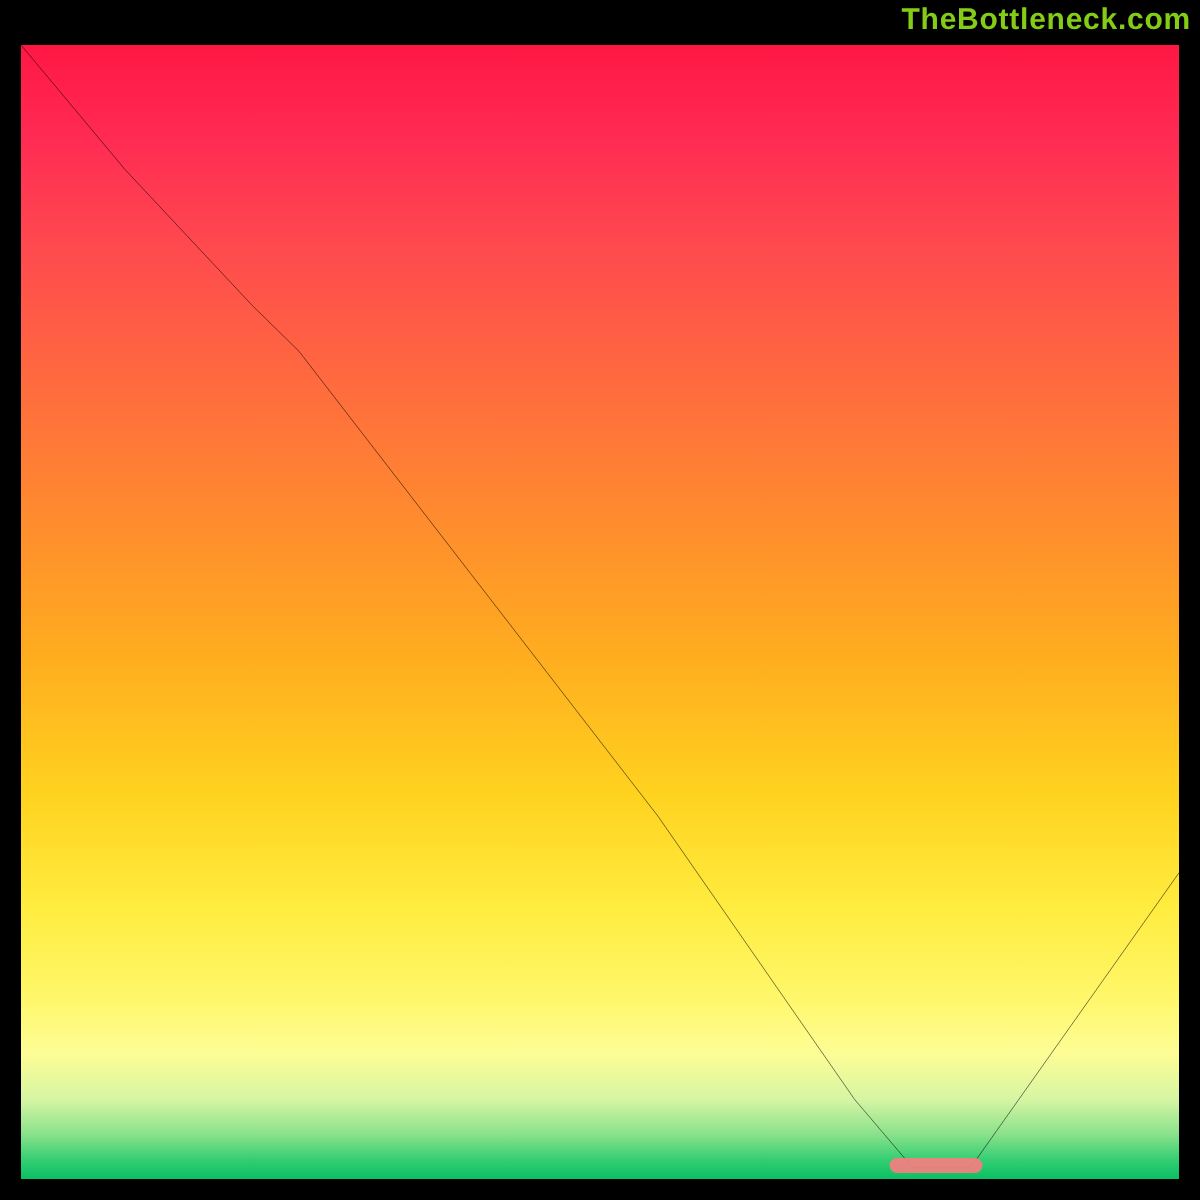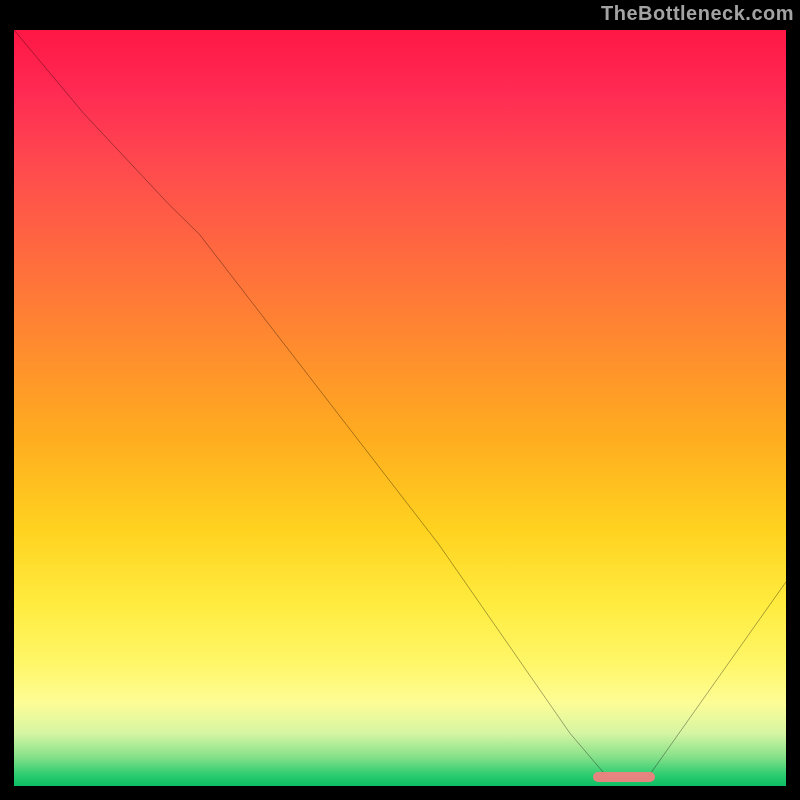--- a/index.html
+++ b/index.html
@@ -16,21 +16,21 @@
     width: 800px;
     height: 800px;
     background: #000;
   }
   .watermark {
     position: absolute;
     top: 2px;
     right: 6px;
     font-size: 20px;
     font-weight: bold;
-    color: #a3a3a3;
+    color: #84cc16;
     letter-spacing: 0.5px;
     pointer-events: none;
     user-select: none;
   }
   .plot-area {
     position: absolute;
     left: 14px;
     top: 30px;
     width: 772px;
     height: 756px;

